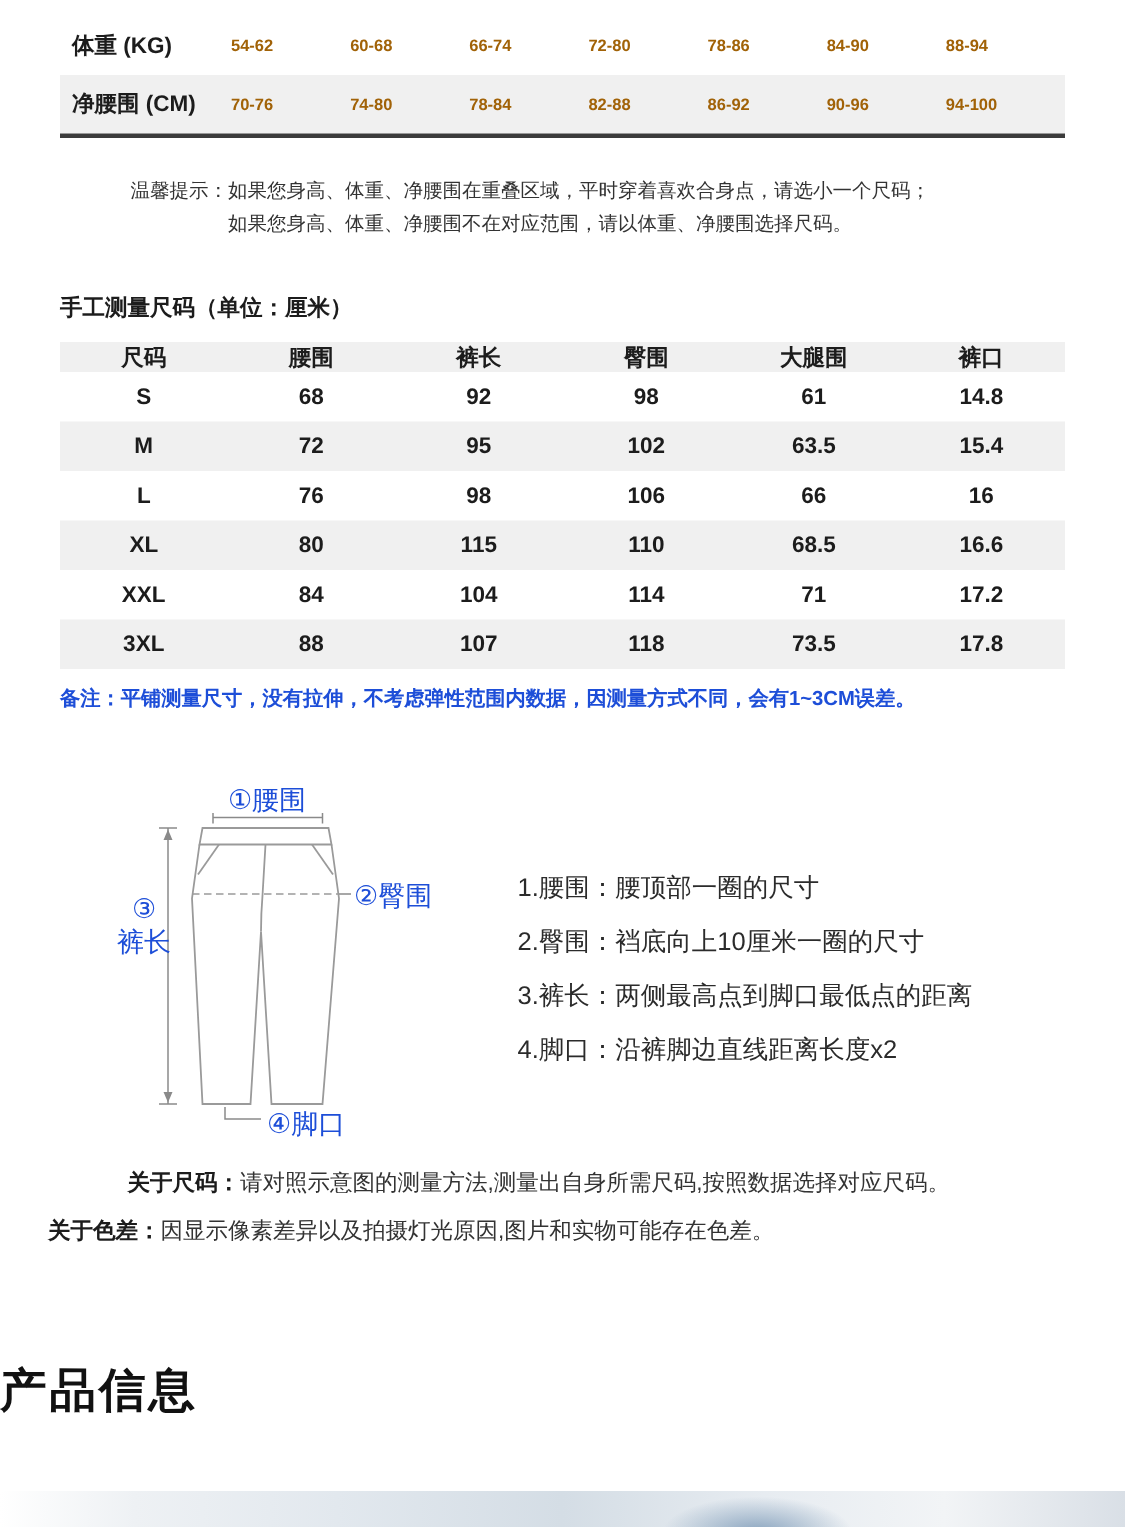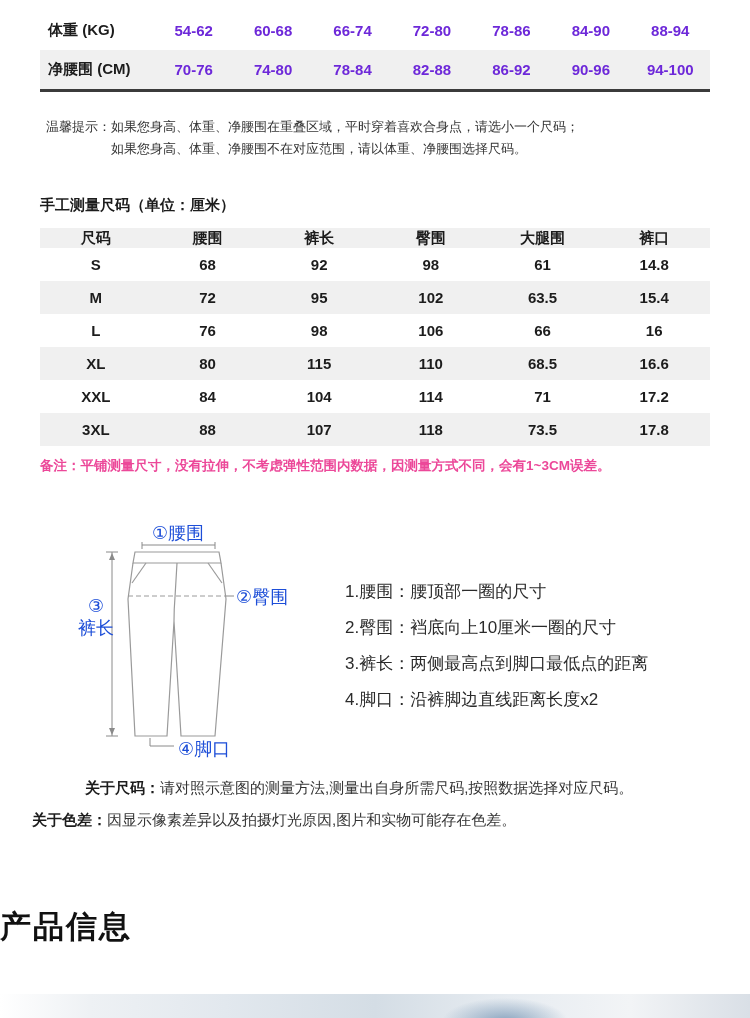--- a/index.html
+++ b/index.html
@@ -17,35 +17,35 @@
     overflow: hidden;
   }
 
   
   .ftable { margin: 0 40px; }
   .clip { height: 11px; overflow: hidden; padding-left: 8px; }
   .clip-inner { font-weight: 700; font-size: 15px; line-height: 39px; margin-top: -28px; color: #1c1c1c; }
   .frow { display: flex; align-items: center; height: 39px; padding-left: 8px; }
   .frow.alt { background: #f0f0f0; }
   .flabel { width: 106px; font-weight: 700; font-size: 15px; color: #1c1c1c; white-space: nowrap; }
-  .fcell { flex: 1; text-align: center; font-weight: 700; font-size: 15px; color: #6d28d9; }
+  .fcell { flex: 1; font-weight: 700; font-size: 11px; color: #a16207; }
   .divider { margin: 0 40px; height: 3px; background: #3b3b3b; }
 
   
   .tips { display: flex; margin: 24px 0 0 46px; font-size: 13px; line-height: 22px; color: #333; }
-  .tips-label { white-space: nowrap; }
+  .tips-label { white-space: nowrap; margin-left: 41px; }
 
   
   .size-title { margin: 36px 0 0 40px; font-size: 15px; font-weight: 700; color: #1c1c1c; }
   .stable { margin: 13px 40px 0; }
   .srow { display: flex; align-items: center; height: 33px; }
   .srow.head { height: 20px; background: #f0f0f0; }
   .srow.alt { background: #f0f0f0; }
   .scell { flex: 1; text-align: center; font-size: 15px; font-weight: 700; color: #1c1c1c; }
-  .note { margin: 11px 40px 16px; font-size: 13.5px; font-weight: 700; color: #ec4899; }
+  .note { margin: 11px 40px 16px; font-size: 13.5px; font-weight: 700; color: #1d4ed8; }
 
   
   .diagram { position: relative; height: 238px; margin-top: 46px; }
   .pants-svg { position: absolute; left: 80px; top: 18px; }
   .dlabel { position: absolute; font-size: 18px; color: #1d4ed8; white-space: nowrap; }
   .dlabel.waist { left: 142px; top: 0; width: 72px; text-align: center; }
   .dlabel.hip { left: 236px; top: 64px; }
   .dlabel.length { left: 76px; top: 74px; width: 40px; text-align: center; line-height: 22px; }
   .dlabel.hem { left: 178px; top: 216px; }
   .explain { position: absolute; left: 345px; top: 53px; }

